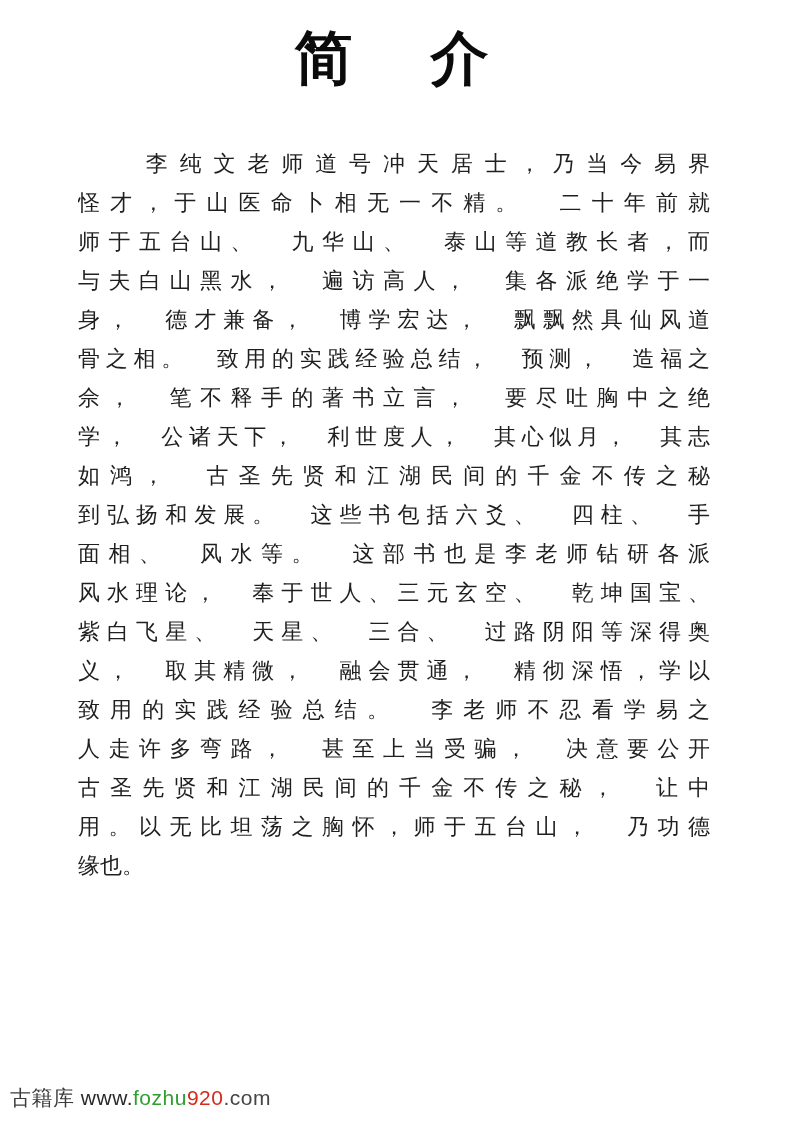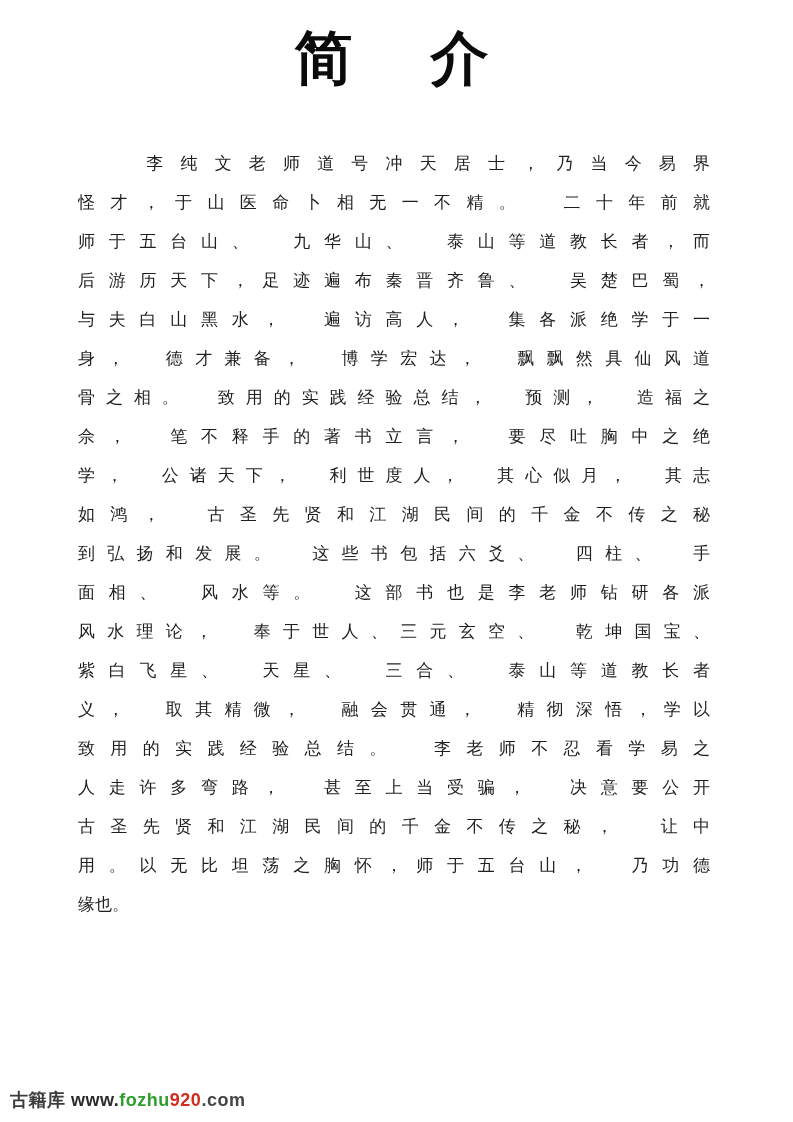--- a/index.html
+++ b/index.html
@@ -23,71 +23,70 @@
     color: #0b0b0b;
     letter-spacing: 10px;
     font-family: Liberation Sans, sans-serif;
   }
   .body-text {
     position: absolute;
     left: 78px;
     top: 144px;
     width: 632px;
     color: #1f1f1f;
-    font-size: 17px;
+    font-size: 22px;
     font-weight: 400;
   }
   .text-line {
     line-height: 39px;
     height: 39px;
     text-align: justify;
     text-align-last: justify;
     overflow: hidden;
   }
   .text-line.last-line {
     text-align: center;
     text-align-last: left;
   }
   .watermark {
     position: absolute;
     left: 10px;
     bottom: 10px;
-    font-size: 18px;
-    font-weight: bold;
+    font-size: 21px;
+    font-weight: normal;
     letter-spacing: 0.5px;
     white-space: nowrap;
   }
   .wm-dark  { color: #3c3c3c; }
   .wm-black { color: #2a2a2a; }
   .wm-green { color: #2f9e2f; }
   .wm-red   { color: #d42a1e; }
   .wm-gray  { color: #454545; }
 </style>
 </head>
 <body>
 
 <div class="page">
 
   <div class="page-title">简　介</div>
 
   <div class="body-text">
       <div class="text-line">　　李纯文老师道号冲天居士，乃当今易界</div>
       <div class="text-line">怪才，于山医命卜相无一不精。　二十年前就</div>
       <div class="text-line">师于五台山、　九华山、　泰山等道教长者，而</div>
-      <div class="text-line">后游历天下，足迹遍布秦晋齐鲁、　吴楚巴蜀，</div>
       <div class="text-line">与夫白山黑水，　遍访高人，　集各派绝学于一</div>
       <div class="text-line">身，　德才兼备，　博学宏达，　飘飘然具仙风道</div>
       <div class="text-line">骨之相。　致用的实践经验总结，　预测，　造福之</div>
       <div class="text-line">佘，　笔不释手的著书立言，　要尽吐胸中之绝</div>
       <div class="text-line">学，　公诸天下，　利世度人，　其心似月，　其志</div>
       <div class="text-line">如鸿，　古圣先贤和江湖民间的千金不传之秘</div>
       <div class="text-line">到弘扬和发展。　这些书包括六爻、　四柱、　手</div>
       <div class="text-line">面相、　风水等。　这部书也是李老师钻研各派</div>
       <div class="text-line">风水理论，　奉于世人、三元玄空、　乾坤国宝、</div>
-      <div class="text-line">紫白飞星、　天星、　三合、　泰山等道教长者</div>
+      <div class="text-line">紫白飞星、　天星、　三合、　过路阴阳等深得奥</div>
       <div class="text-line">义，　取其精微，　融会贯通，　精彻深悟，学以</div>
       <div class="text-line">致用的实践经验总结。　李老师不忍看学易之</div>
       <div class="text-line">人走许多弯路，　甚至上当受骗，　决意要公开</div>
       <div class="text-line">古圣先贤和江湖民间的千金不传之秘，　让中</div>
       <div class="text-line">用。以无比坦荡之胸怀，师于五台山，　乃功德</div>
       <div class="text-line last-line">缘也。</div>
     </div>
 
   <div class="watermark">
     <span class="wm-dark">古籍库</span>

